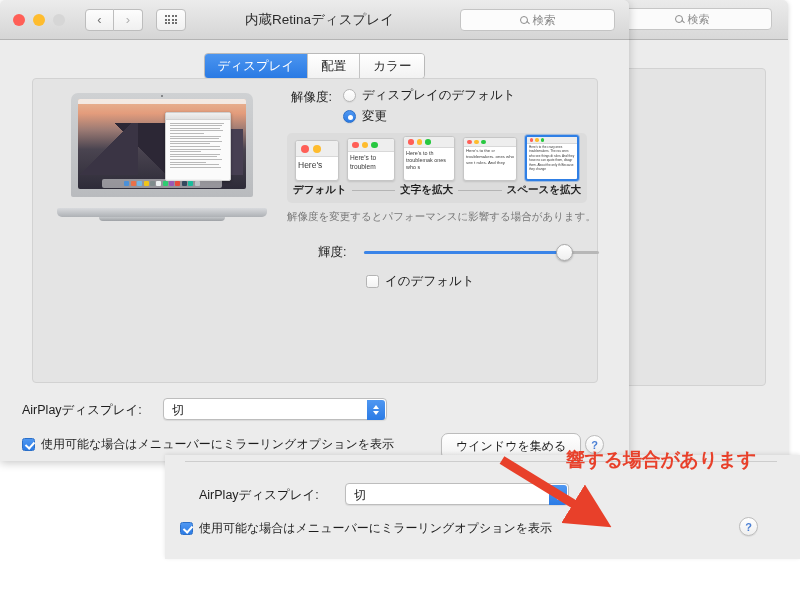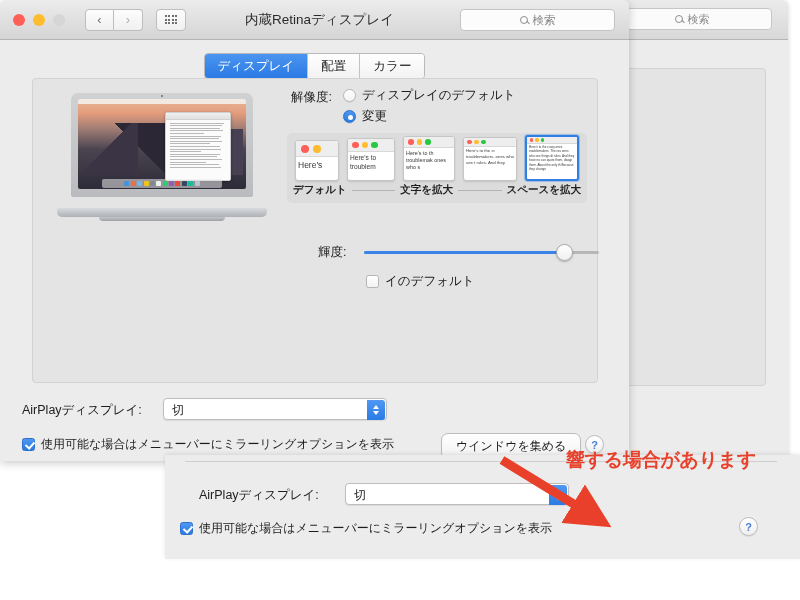--- a/index.html
+++ b/index.html
@@ -477,20 +477,21 @@
         </div>
         <div class="labels">
           <span>デフォルト</span>
           <span class="lbl-line"></span>
           <span>文字を拡大</span>
           <span class="lbl-line"></span>
           <span>スペースを拡大</span>
         </div>
       </div>
 
+      <div class="res-note">解像度を変更するとパフォーマンスに影響する場合があります。</div>
 
       <div class="bright-label">輝度:</div>
       <div class="slider">
         <div class="slider-fill"></div>
         <div class="knob"></div>
       </div>
       <div class="auto-row">
         <span class="cbox"></span>
         <span>イのデフォルト</span>
       </div>

